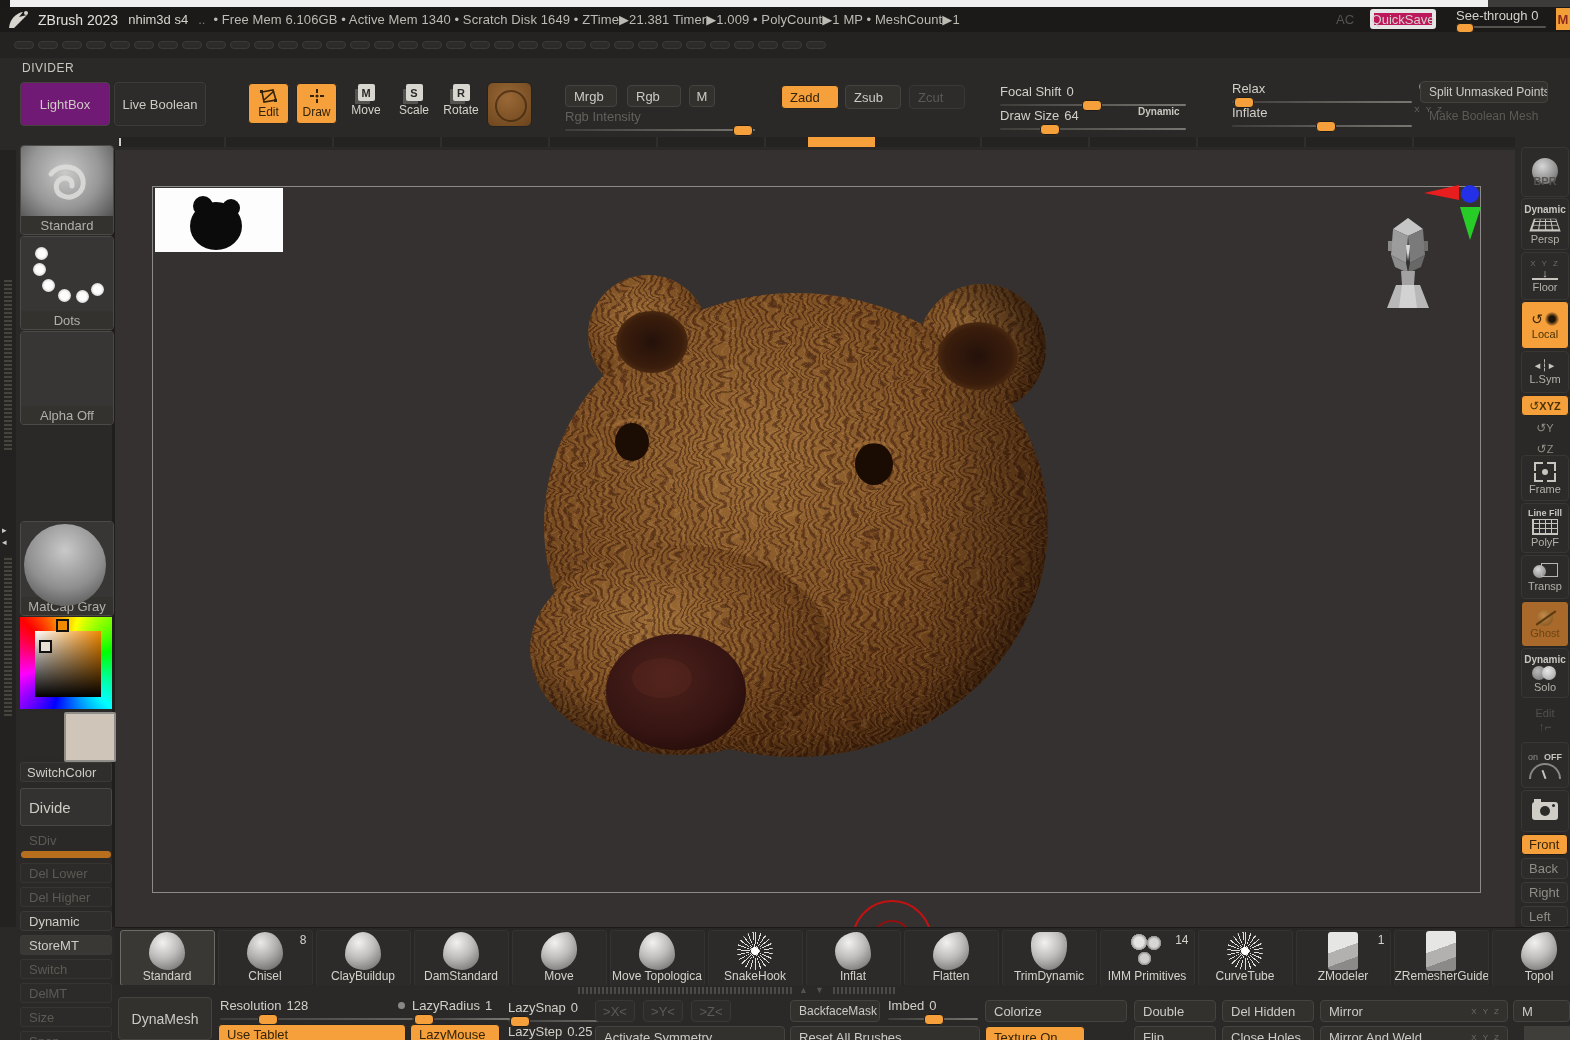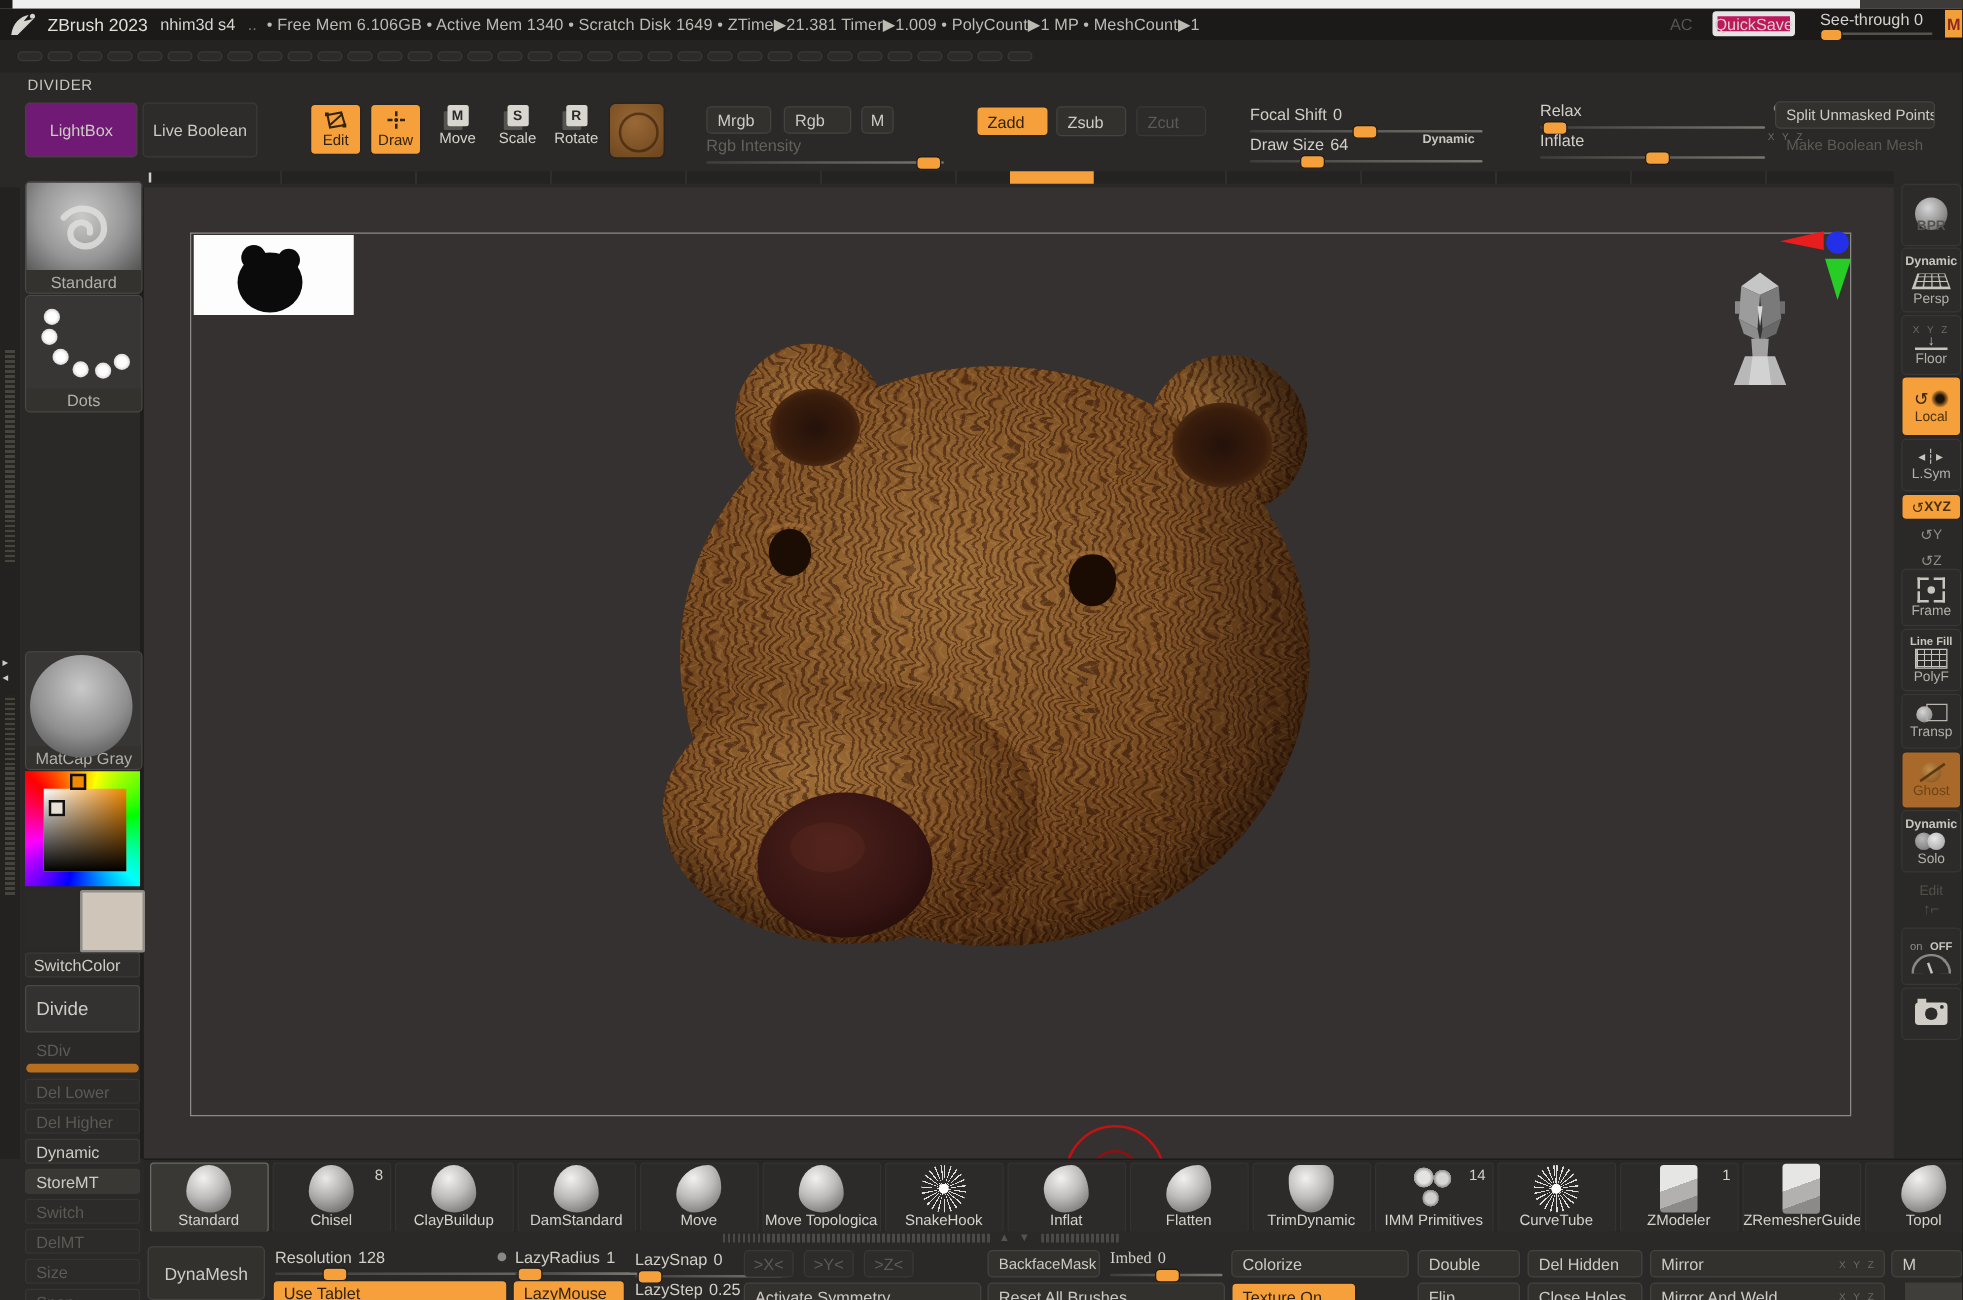--- a/index.html
+++ b/index.html
@@ -435,20 +435,24 @@
     <div class="lthumb">
       <div class="dot5" style="left:14px;top:10px;"></div>
       <div class="dot5" style="left:12px;top:26px;"></div>
       <div class="dot5" style="left:21px;top:42px;"></div>
       <div class="dot5" style="left:37px;top:52px;"></div>
       <div class="dot5" style="left:55px;top:53px;"></div>
       <div class="dot5" style="left:70px;top:46px;"></div>
     </div>
     <div class="llabel">Dots</div>
   </div>
+  <div class="lcell" style="top:331px;height:92px;">
+    <div class="lthumb"></div>
+    <div class="llabel">Alpha Off</div>
+  </div>
   <div class="lcell" style="top:521px;height:93px;">
     <div class="lthumb">
         <div class="matcapimg"></div>
       </div>
     <div class="llabel">MatCap Gray</div>
   </div>
 
   <div class="picker">
     <div class="pickersq"></div>
     <div class="marker" style="left:36px;top:2px;background:#f08a00;"></div>
@@ -580,20 +584,41 @@
       <div style="position:absolute;left:12px;bottom:0;width:2px;height:9px;background:#c8c5bf;transform:rotate(-20deg);"></div>
     </div>
   </div>
   <div class="rcell" style="top:790px;height:40px;">
     <div style="position:relative;width:26px;height:18px;background:#d0cdc7;border-radius:3px;">
       <div style="position:absolute;left:8px;top:4px;width:10px;height:10px;border-radius:50%;background:#2d2b29;"></div>
       <div style="position:absolute;left:2px;top:-3px;width:7px;height:4px;background:#d0cdc7;"></div>
       <div style="position:absolute;right:3px;top:2px;width:3px;height:3px;border-radius:50%;background:#2d2b29;"></div>
     </div>
   </div>
+  <div class="views">
+
+  <div class="vbtn active">
+        <span>Front</span>
+      </div>
+      <div class="vbtn">
+        <span>Back</span>
+      </div>
+      <div class="vbtn">
+        <span>Right</span>
+      </div>
+      <div class="vbtn">
+        <span>Left</span>
+      </div>
+      <div class="vbtn">
+        <span>Top</span>
+      </div>
+      <div class="vbtn">
+        <span>Btm</span>
+      </div>
+    </div>
 
   <div class="abs tray">
 
   <div class="titem selected">
       <div class="thumb"></div>
 
       <div class="tlabel">Standard</div>
     </div>
       <div class="titem sphere2">
       <div class="thumb"></div>
@@ -717,21 +742,21 @@
       </div>
 
   </div>
 
   <div class="btn dim" style="left:595px;top:1000px;width:40px;height:22px;">&gt;X&lt;</div>
   <div class="btn dim" style="left:643px;top:1000px;width:40px;height:22px;">&gt;Y&lt;</div>
   <div class="btn dim" style="left:691px;top:1000px;width:40px;height:22px;">&gt;Z&lt;</div>
   <div class="btn left" style="left:595px;top:1026px;width:190px;height:22px;">Activate Symmetry</div>
 
   <div class="btn left" style="left:790px;top:1000px;width:90px;height:22px;font-size:12px;">BackfaceMask</div>
-  <div class="slider" style="left:888px;top:998px;width:90px;font-family:Liberation Serif, serif;">
+  <div class="slider" style="left:888px;top:998px;width:90px;">
     <div class="slabel">
         <span>Imbed</span>
         <span>0</span>
       </div>
     <div class="trk">
         <div class="hdl" style="left:36px"></div>
       </div>
   </div>
   <div class="btn left" style="left:790px;top:1026px;width:190px;height:22px;">Reset All Brushes</div>
 

